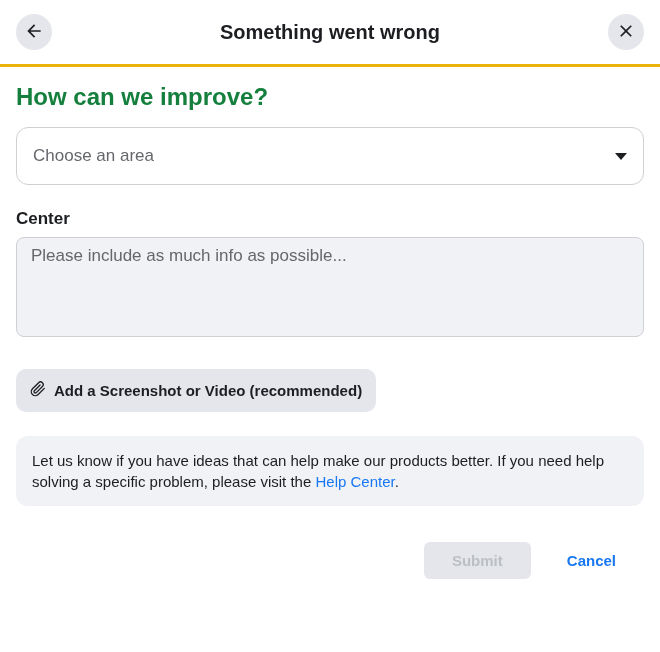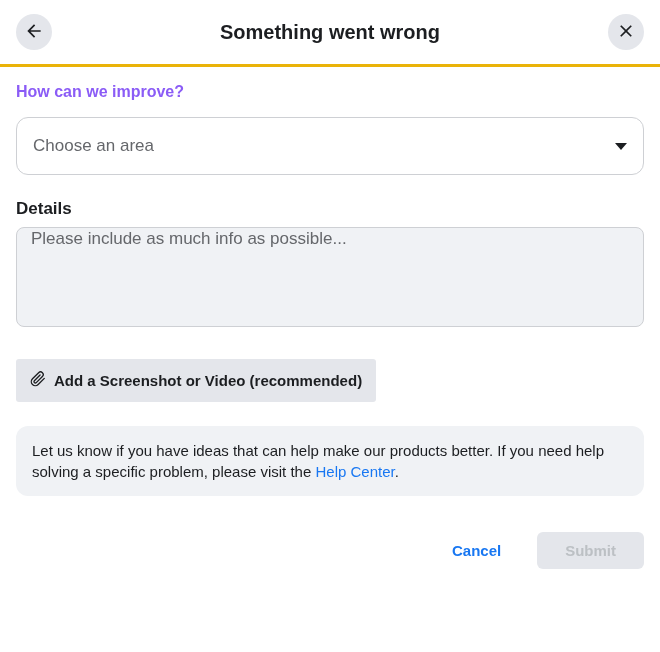--- a/index.html
+++ b/index.html
@@ -39,23 +39,23 @@
     }
     .header-title {
       font-size: 20px;
       font-weight: 700;
       color: #1c1e21;
     }
     .content {
       padding: 16px;
     }
     .section-title {
-      font-size: 16px;
+      font-size: 24px;
       font-weight: 700;
-      color: #8b5cf6;
+      color: #15803d;
       margin-bottom: 16px;
     }
     .select-box {
       width: 100%;
       border: 1px solid #ced0d4;
       border-radius: 12px;
       padding: 18px 16px;
       display: flex;
       align-items: center;
       justify-content: space-between;
@@ -79,37 +79,37 @@
       font-weight: 600;
       color: #1c1e21;
       margin-bottom: 8px;
     }
     .textarea {
       width: 100%;
       min-height: 100px;
       border: 1px solid #ced0d4;
       border-radius: 8px;
       background: #f0f2f5;
-      padding: 1px 14px;
+      padding: 8px 14px;
       font-size: 17px;
       color: #0f766e;
       resize: none;
       font-family: inherit;
       margin-bottom: 28px;
     }
     .textarea::placeholder {
       color: #65676b;
     }
     .attach-btn {
       display: inline-flex;
       align-items: center;
       gap: 8px;
       background: #e4e6eb;
       border: none;
-      border-radius: 3px;
+      border-radius: 10px;
       padding: 12px 14px;
       font-size: 15px;
       font-weight: 600;
       color: #1c1e21;
       cursor: pointer;
       margin-bottom: 24px;
     }
     .attach-btn svg {
       width: 16px;
       height: 16px;
@@ -174,33 +174,33 @@
 </div>
 
 <div class="content">
   <div class="section-title">How can we improve?</div>
 
   <div class="select-box">
     <span class="select-placeholder">Choose an area</span>
     <span class="caret-down"></span>
   </div>
 
-  <div class="field-label">Details</div>
+  <div class="field-label">Center</div>
   <textarea class="textarea" placeholder="Please include as much info as possible..." style=""></textarea>
 
   <button class="attach-btn">
     <span>
       <svg viewBox="0 0 24 24" fill="none" stroke="#1c1e21" stroke-width="2" stroke-linecap="round" stroke-linejoin="round">
           <path d="M21.44 11.05l-9.19 9.19a6 6 0 0 1-8.49-8.49l9.19-9.19a4 4 0 0 1 5.66 5.66l-9.2 9.19a2 2 0 0 1-2.83-2.83l8.49-8.48"></path>
         </svg>
     </span>
     <span>Add a Screenshot or Video (recommended)</span>
   </button>
 
   <div class="info-box">
     <span>Let us know if you have ideas that can help make our products better. If you need help solving a specific problem, please visit the </span><a>Help Center</a><span>.</span>
   </div>
 </div>
 
 <div class="footer">
+  <button class="btn btn-submit" disabled="">Submit</button>
   <button class="btn btn-cancel">Cancel</button>
-  <button class="btn btn-submit" disabled="">Submit</button>
 </div>
 
 </body></html>

